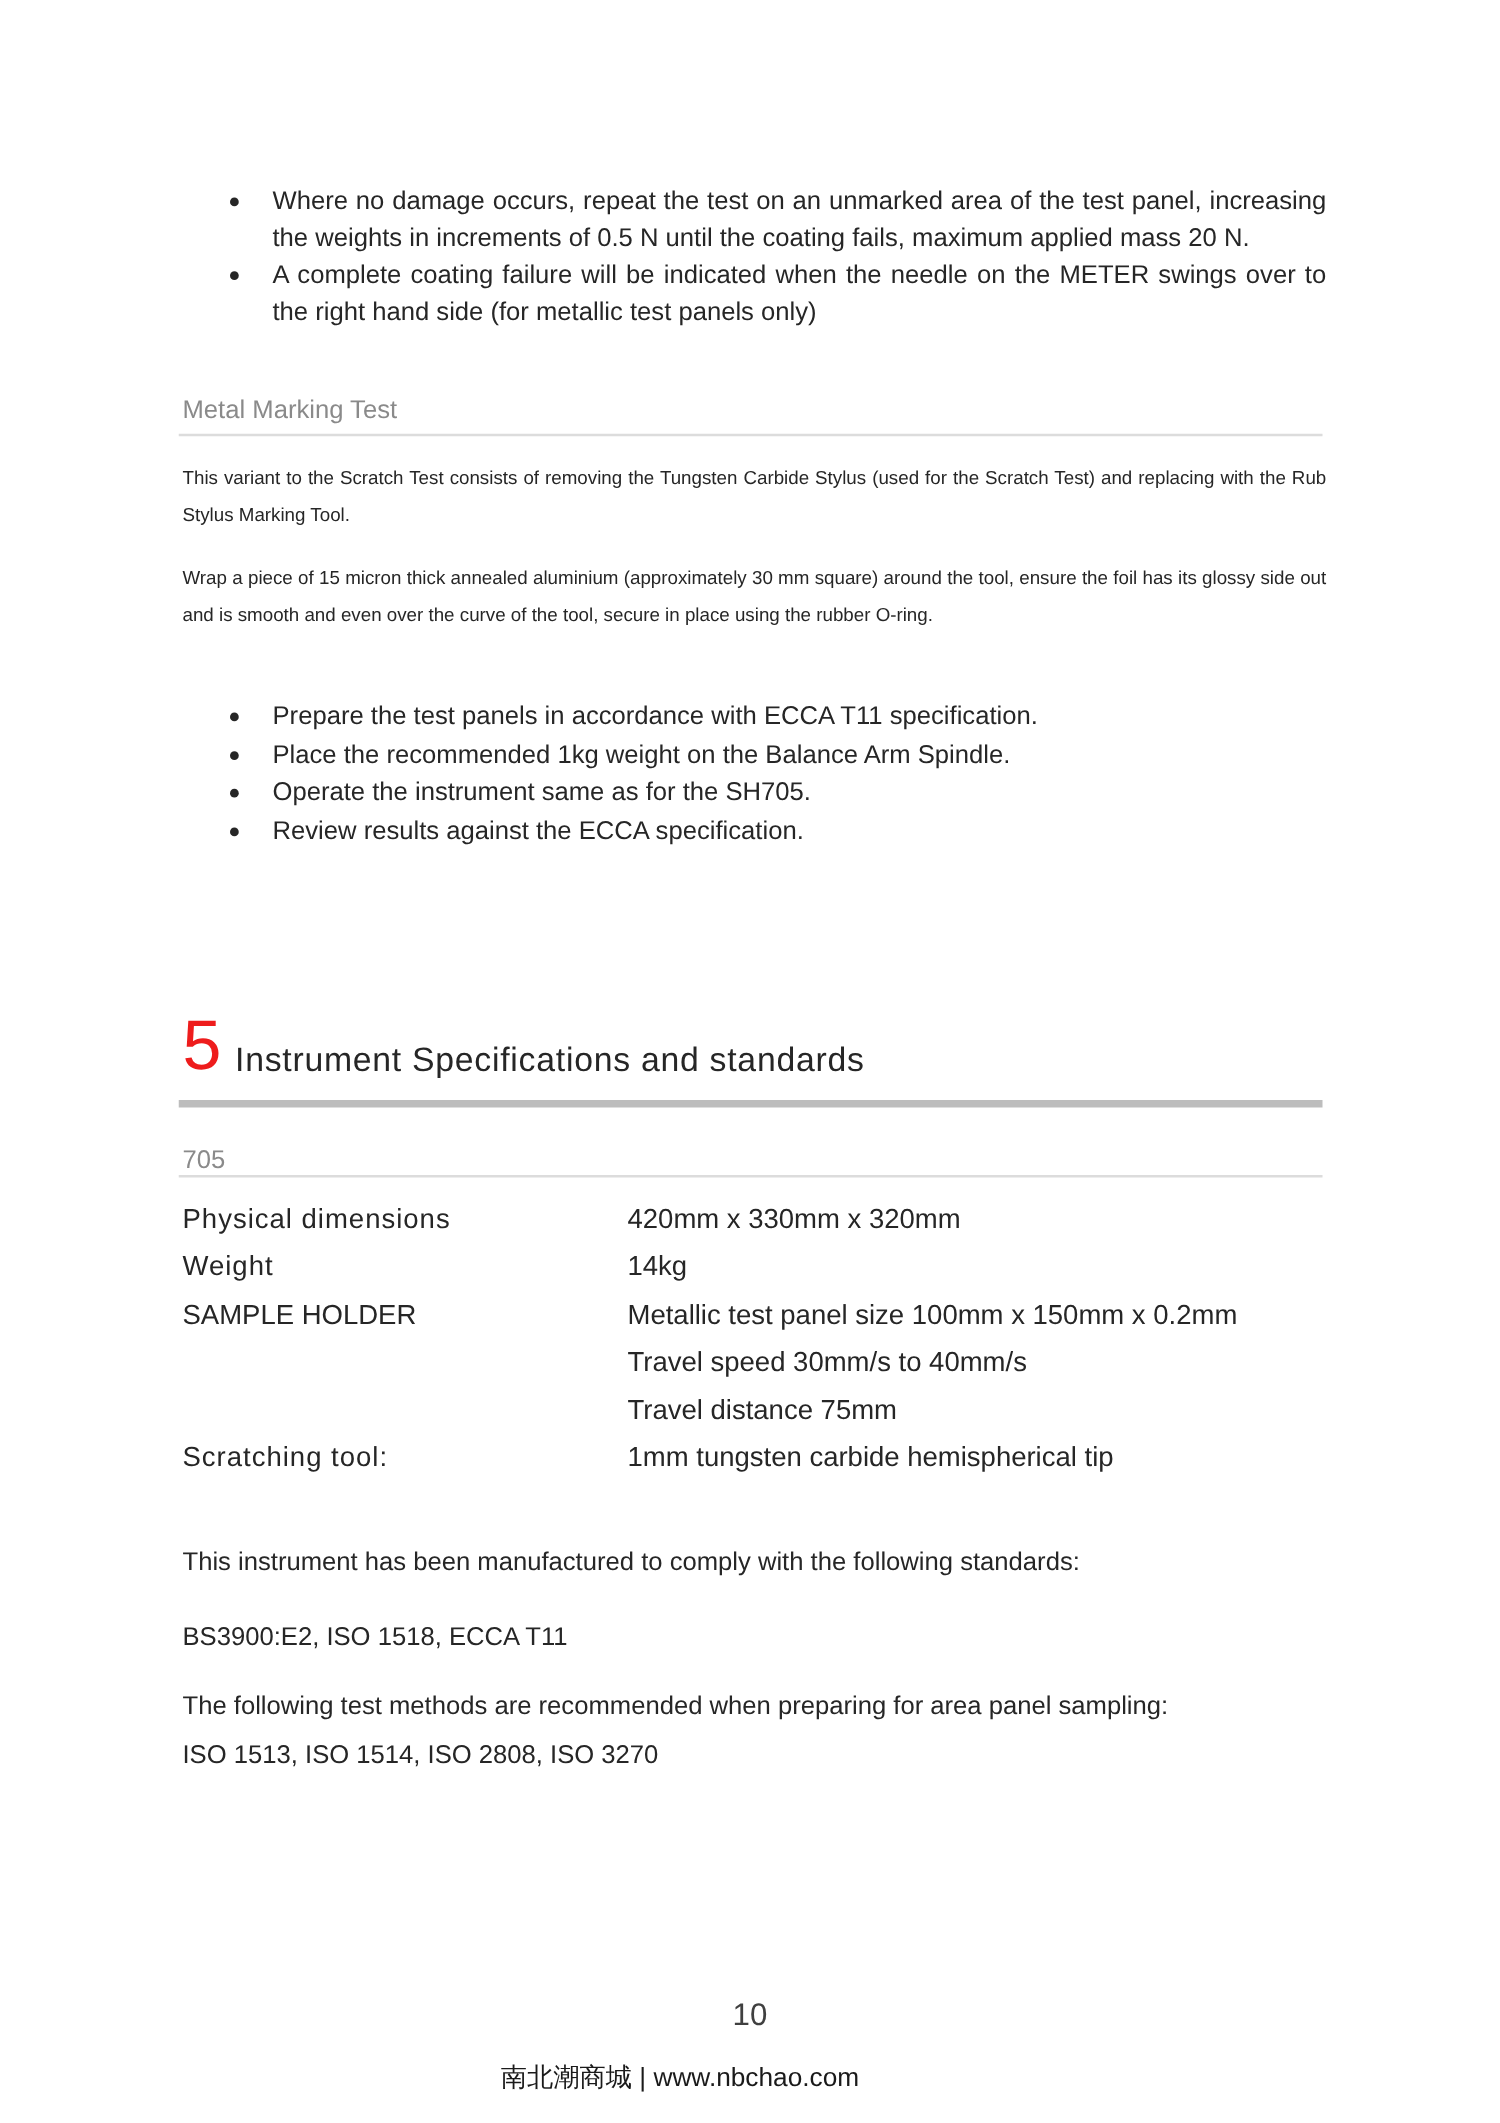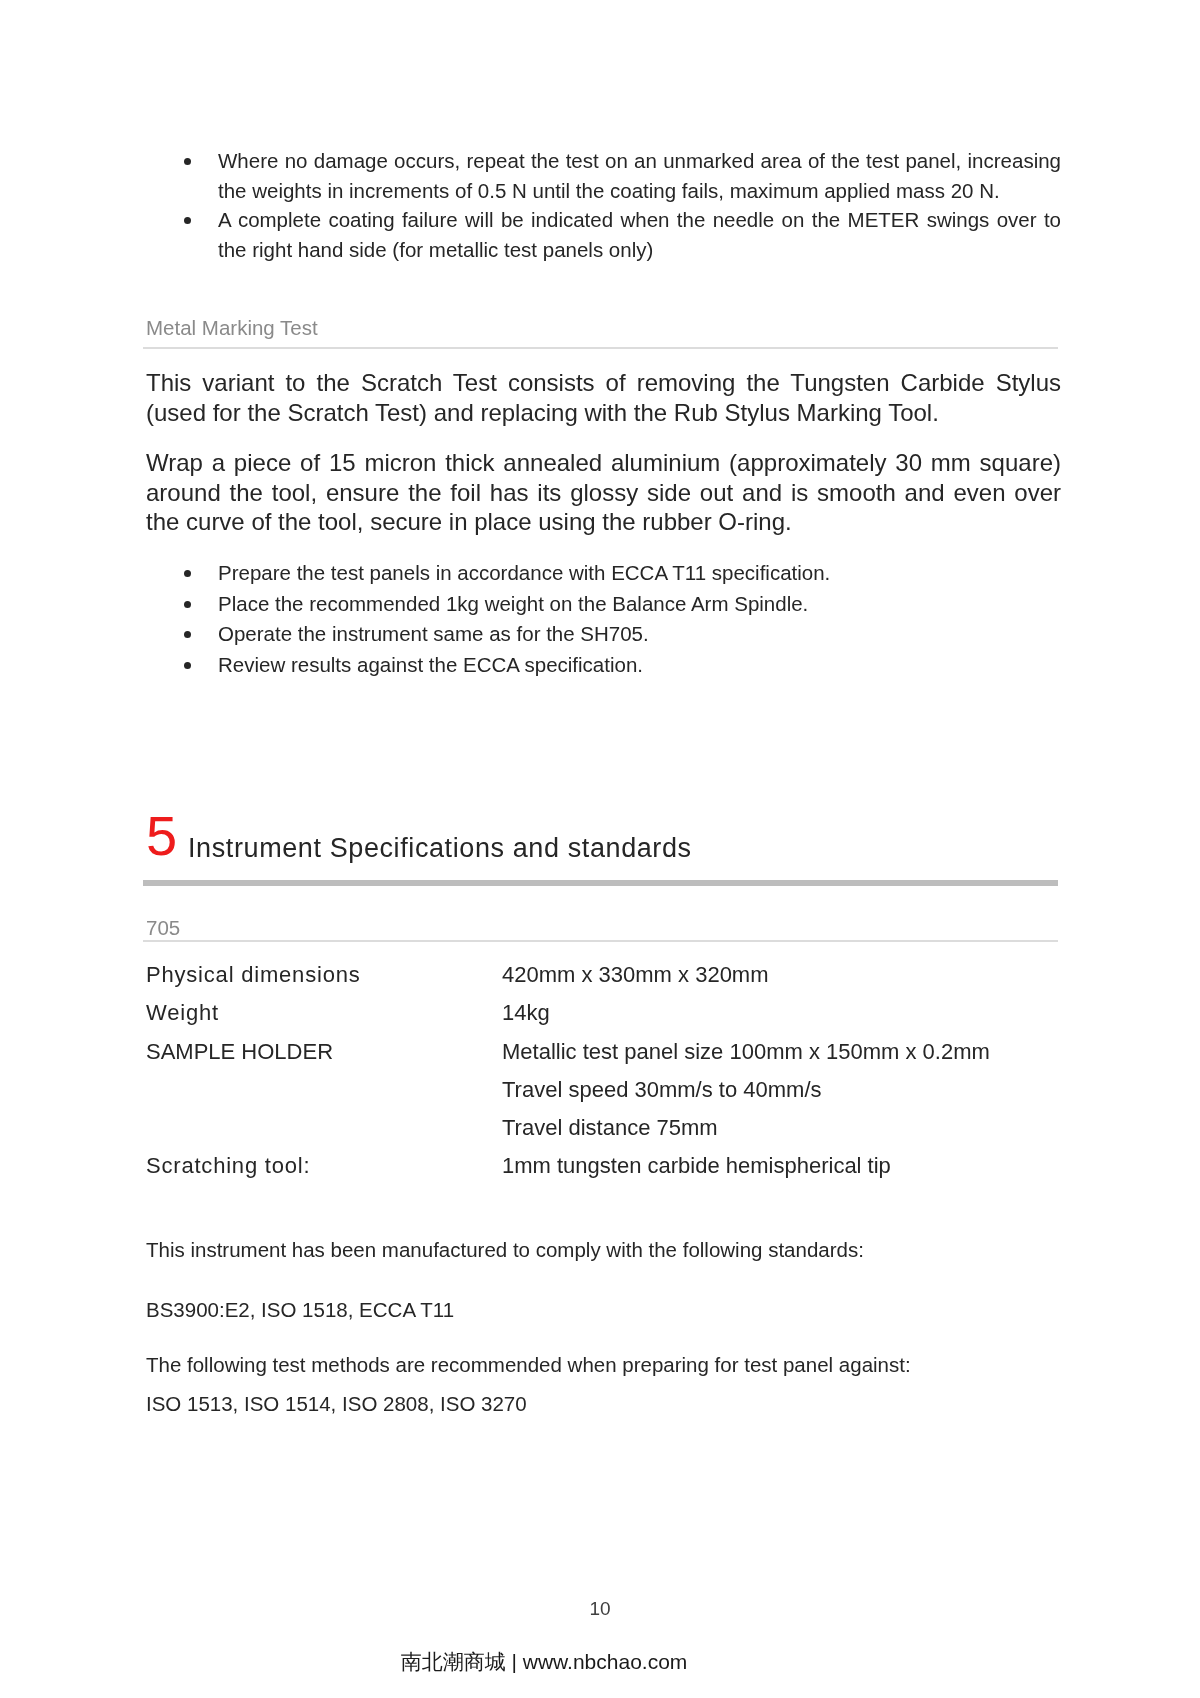--- a/index.html
+++ b/index.html
@@ -2,21 +2,21 @@
 <html><head>
 <meta charset="utf-8">
 <style>
   html, body { margin: 0; padding: 0; background: #ffffff; }
   body {
     width: 1200px; height: 1698px; position: relative; overflow: hidden;
     font-family: "Liberation Sans", sans-serif; color: #262626;
   }
   .para {
     position: absolute; left: 146px; width: 915px;
-    font-size: 24px; line-height: 29.5px; text-align: justify; color: #262626;
+    font-size: 15px; line-height: 29.5px; text-align: justify; color: #262626;
   }
   .bullets {
     position: absolute; left: 146px; width: 915px; margin: 0; padding: 0; list-style: none;
   }
   .bullets li {
     position: relative; padding-left: 72px;
     font-size: 20.5px; line-height: 29.5px; text-align: justify; color: #262626;
   }
   .bullets.tight li { line-height: 30.5px; }
   .bullet-dot {
@@ -33,21 +33,21 @@
   }
   .h-title {
     position: absolute; left: 188px; top: 832px; font-size: 27px; line-height: 32px;
     color: #262626; letter-spacing: 0.6px; text-align: right;
   }
   .spec-row { position: absolute; left: 146px; width: 915px; height: 38px; font-size: 22px; line-height: 38px; }
   .spec-label { position: absolute; left: 0; color: #262626; }
   .spec-label.spaced { letter-spacing: 0.8px; }
   .spec-value { position: absolute; left: 356px; color: #262626; }
   .line { position: absolute; left: 146px; font-size: 20.5px; line-height: 30px; color: #262626; }
-  .page-num { position: absolute; left: 0; width: 1200px; top: 1598px; text-align: center; font-size: 19px; color: #404040; }
+  .page-num { position: absolute; left: 0; width: 1200px; top: 1598px; text-align: center; font-size: 25px; color: #404040; }
   .footer { position: absolute; left: 0; width: 1088px; top: 1648px; text-align: center; font-size: 21px; color: #1a1a1a; }
 </style>
 </head>
 <body>
 
 <ul class="bullets" style="top:146px;">
   <li><span class="bullet-dot"></span><span>Where no damage occurs, repeat the test on an unmarked area of the test panel, increasing the weights in increments of 0.5 N until the coating fails, maximum applied mass 20 N.</span></li>
   <li><span class="bullet-dot"></span><span>A complete coating failure will be indicated when the needle on the METER swings over to the right hand side (for metallic test panels only)</span></li>
 </ul>
 
@@ -93,17 +93,17 @@
     <span class="spec-value">Travel distance 75mm</span>
   </div>
   <div class="spec-row" style="top:1147px;">
     <span class="spec-label spaced">Scratching tool:</span>
     <span class="spec-value">1mm tungsten carbide hemispherical tip</span>
   </div>
 </div>
 
 <div class="line" style="top:1235px;">This instrument has been manufactured to comply with the following standards:</div>
 <div class="line" style="top:1273px;margin-top:22px;">BS3900:E2, ISO 1518, ECCA T11</div>
-<div class="line" style="top:1350px;">The following test methods are recommended when preparing for test panel against:</div>
+<div class="line" style="top:1350px;">The following test methods are recommended when preparing for area panel sampling:</div>
 <div class="line" style="top:1389px;">ISO 1513, ISO 1514, ISO 2808, ISO 3270</div>
 
 <div class="page-num">10</div>
 <div class="footer">南北潮商城 | www.nbchao.com</div>
 
 </body></html>

